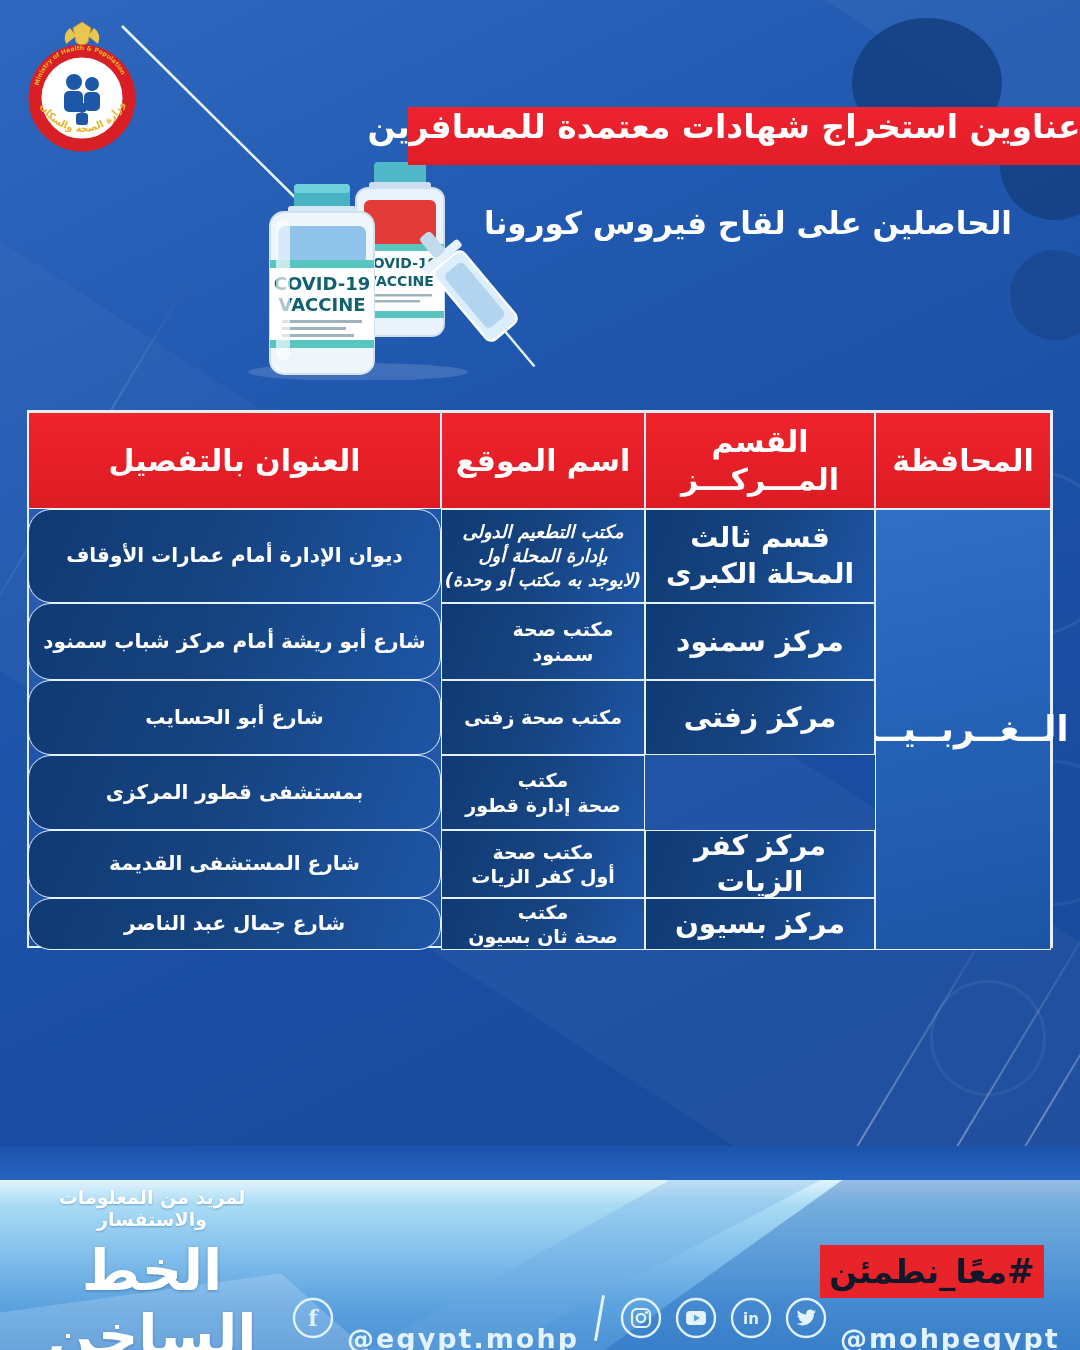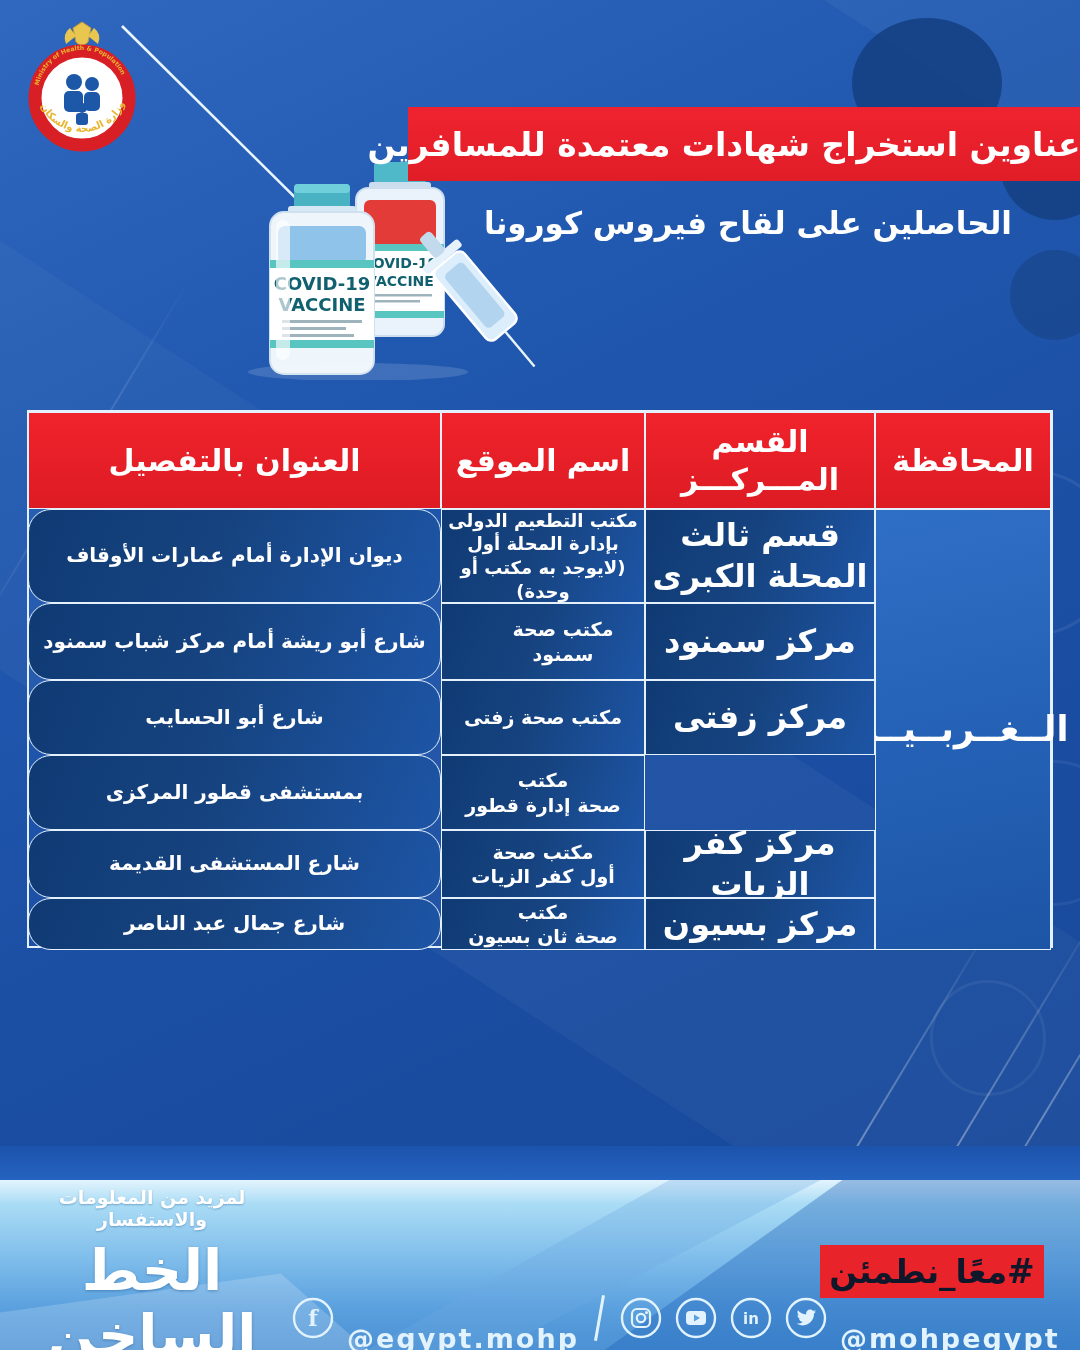--- a/index.html
+++ b/index.html
@@ -23,43 +23,43 @@
   .v-dark2{left:1000px;top:110px;width:110px;height:110px;background:#143e80;opacity:.8;}
   .v-dark3{left:1010px;top:250px;width:90px;height:90px;background:#19468c;opacity:.7;}
   .v-line1{left:950px;top:470px;width:160px;height:160px;border:3px solid rgba(255,255,255,0.07);}
   .v-line2{left:980px;top:760px;width:140px;height:140px;border:3px solid rgba(255,255,255,0.06);}
   .v-line3{left:930px;top:980px;width:110px;height:110px;border:3px solid rgba(255,255,255,0.06);}
 
   
   .logo{position:absolute;left:22px;top:16px;width:120px;height:140px;direction:ltr;}
 
   
-  .banner{position:absolute;left:408px;right:0;top:107px;height:74px;background:linear-gradient(180deg,#ef2330,#e01d26);
-    display:flex;align-items:center;justify-content:center;}
+  .banner{position:absolute;left:408px;right:0;top:107px;height:58px;background:linear-gradient(180deg,#ef2330,#e01d26);
+    display:flex;align-items:flex-start;justify-content:center;}
   .banner .t{color:#fff;font-size:33px;font-weight:bold;padding-right:40px;white-space:nowrap;}
   .subtitle{position:absolute;left:430px;right:14px;top:194px;height:58px;display:flex;align-items:center;justify-content:center;
     color:#fff;font-size:31px;font-weight:bold;}
 
   
   .vax{position:absolute;left:108px;top:0;width:440px;height:380px;direction:ltr;pointer-events:none;}
 
   
   .table{position:absolute;right:27px;left:27px;top:410px;height:538px;display:grid;
     grid-template-columns:176px 230px 204px 413px;
     grid-template-rows:97px 94px 77px 75px 75px 68px 52px;
     border:2px solid #e4f1fd;box-sizing:border-box;}
   .cell{border:1px solid #e4f1fd;display:flex;align-items:center;justify-content:center;text-align:center;
     color:#fff;font-weight:bold;white-space:pre-line;line-height:1.28;
     background:linear-gradient(112deg,#0f3a74 0%,#16437f 45%,#1d55a6 100%);}
   .hcell{background:linear-gradient(180deg,#f0232c,#dd1b23);font-size:30px;line-height:1.25;}
   .gov{grid-column:1;grid-row:2 / span 6;font-size:35px;letter-spacing:1px;
     background:linear-gradient(168deg,#306fc6 0%,#2563b8 45%,#1d55a6 100%);}
-  .district{font-size:32px;}
+  .district{font-size:28px;}
   .site{font-size:19px;}
-  .site.small{font-size:18px;line-height:1.32;}
+  .site.small{font-size:18px;line-height:1.32;font-style:italic;}
   .address{font-size:20px;border-radius:23px;}
 
   
   .darkband{position:absolute;left:0;right:0;top:1146px;height:34px;background:linear-gradient(180deg,#1c53ac,#2563c0);}
   .sky{position:absolute;left:0;right:0;top:1180px;bottom:0;
     background:linear-gradient(180deg,#e3f4fd 0%,#aadcf5 14%,#7fbdeb 46%,#5aa0de 76%,#4b91d4 100%);}
   .poly{position:absolute;inset:0;pointer-events:none;}
   .p1{clip-path:polygon(78% 0,100% 0,100% 100%,56% 100%);background:rgba(30,96,185,0.38);}
   .p2{clip-path:polygon(62% 0,76% 0,46% 100%,34% 100%);background:rgba(110,170,225,0.30);}
   .p3{clip-path:polygon(0 78%,26% 55%,34% 100%,0 100%);background:rgba(255,255,255,0.18);}

